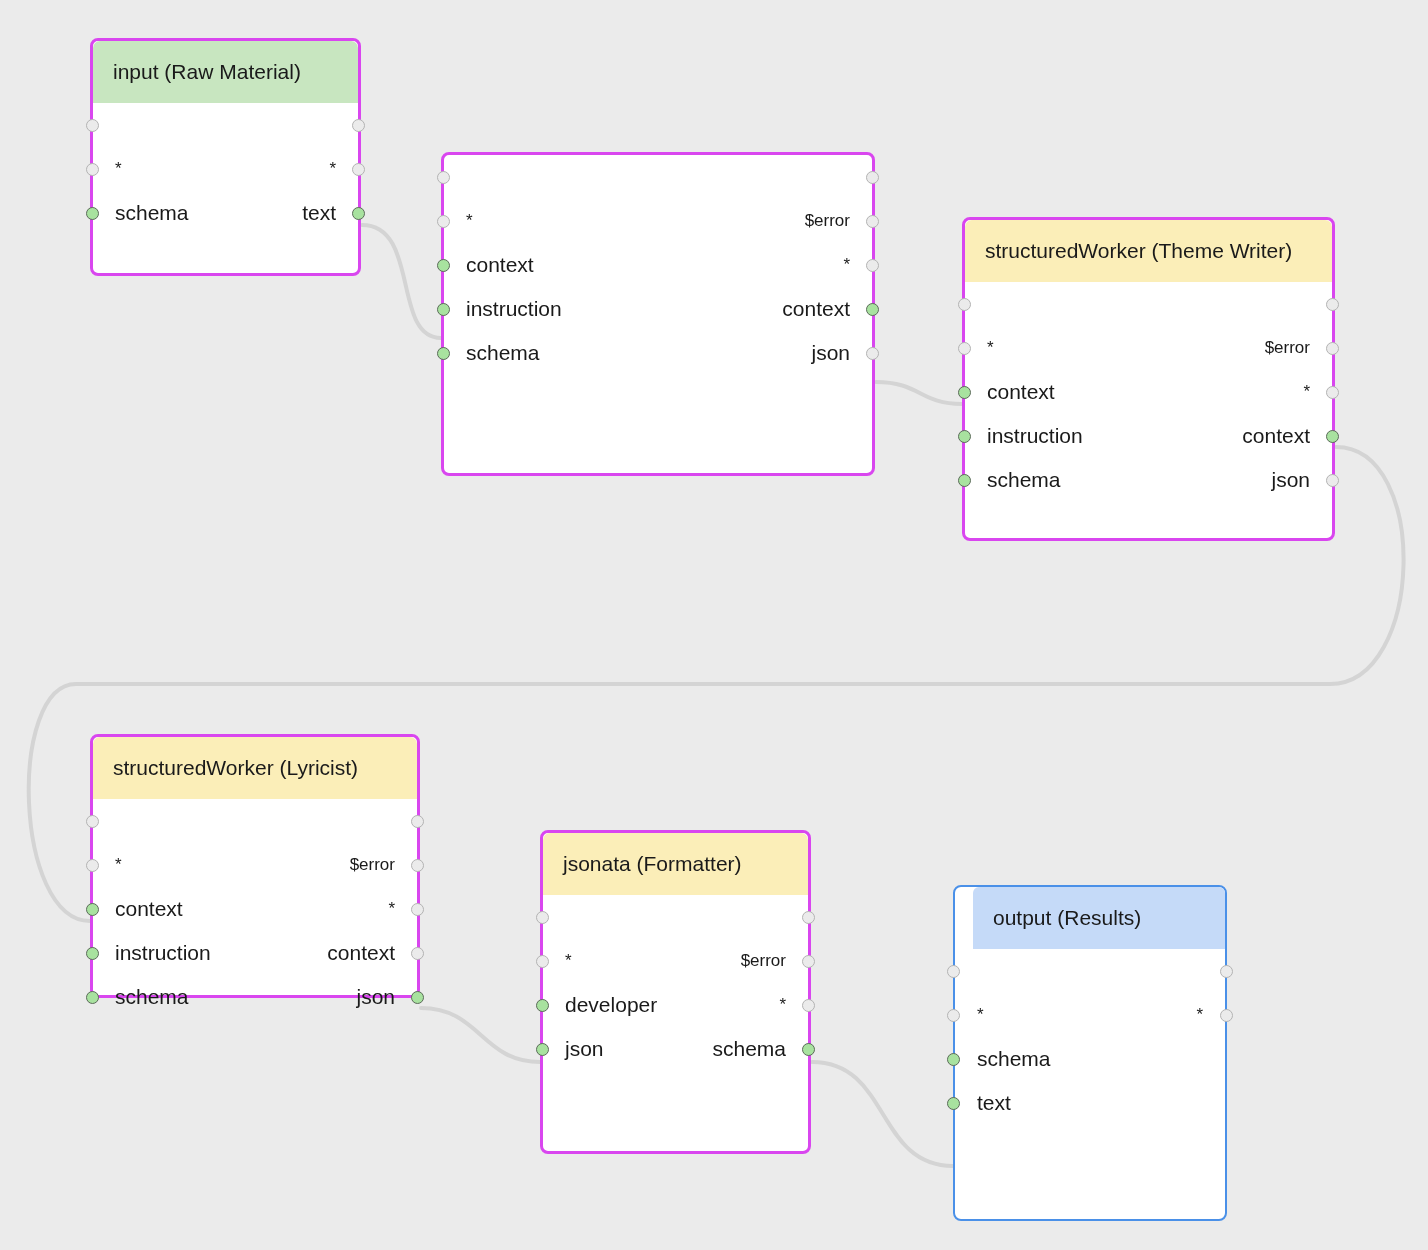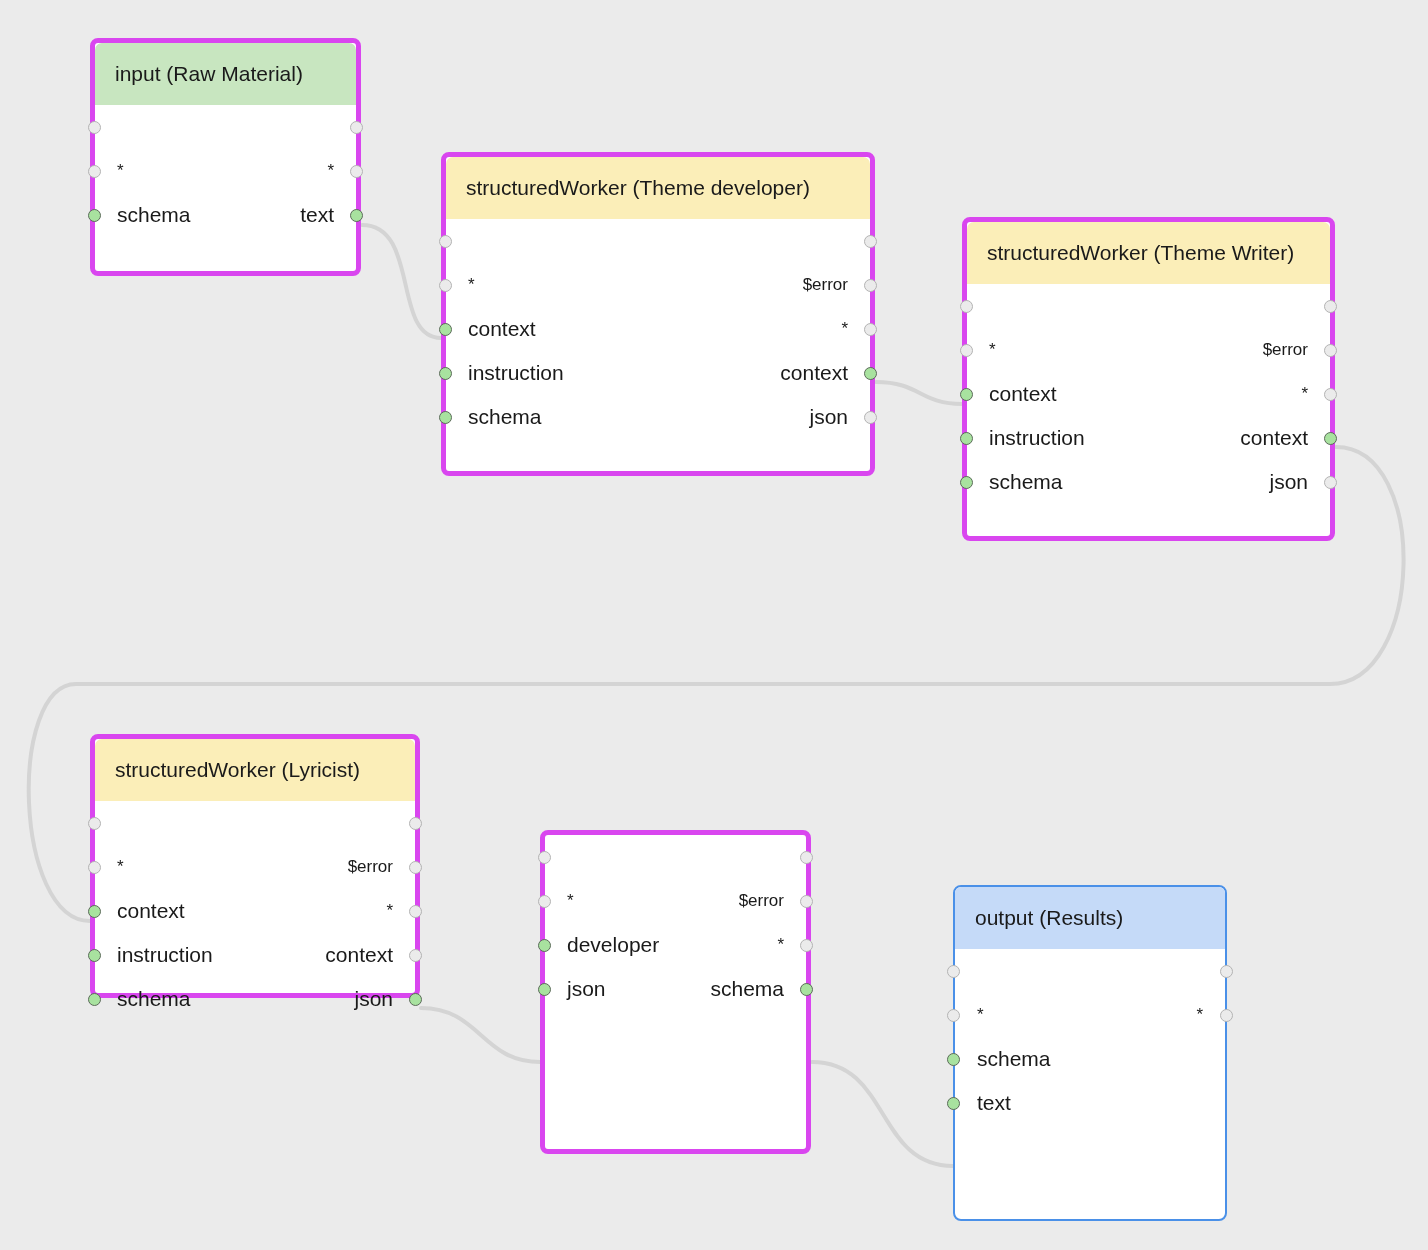--- a/index.html
+++ b/index.html
@@ -9,42 +9,42 @@
     font-family:"Liberation Sans", sans-serif;
     overflow:hidden;
     position:relative;
   }
   #canvas{position:absolute;inset:0;width:1428px;height:1250px;}
   #edges{position:absolute;left:0;top:0;width:1428px;height:1250px;pointer-events:none;z-index:1;}
 
   .node{
     position:absolute;
     background:#ffffff;
-    border:5px solid #d946ef;
+    border:3px solid #d946ef;
     border-radius:8px;
     box-sizing:border-box;
     z-index:2;
     box-shadow:0 0 0 0 rgba(0,0,0,0);
   }
   .node.selected{
     border:2px solid #4a90e8;
   }
   .node-header{
     height:62px;
     border-radius:7px 7px 0 0;
     display:flex;
     align-items:center;
     padding-left:20px;
     box-sizing:border-box;
     font-size:21px;
     color:#1a1a1a;
     white-space:nowrap;
     overflow:hidden;
   }
-  .node.selected .node-header{border-radius:6px 6px 0 0;}
+  .node.selected .node-header{border-radius:6px 6px 0 0;margin-left:18px;}
   .hdr-green{background:#c8e6c0;}
   .hdr-yellow{background:#fbeeb8;}
   .hdr-blue{background:#c5daf8;}
 
   .node-body{position:relative;}
 
   .row{
     position:relative;
     height:44px;
     display:flex;
@@ -107,21 +107,20 @@
           </div>
           <div class="row">
             <span class="port in filled" style="top: calc(50% - 6.5px);"></span>
             <span class="port out filled" style="top: calc(50% - 6.5px);"></span>
             <span class="lbl-left">schema</span>
             <span class="lbl-right">text</span>
           </div>
         </div>
       </div>
       <div class="node" style="left: 441px; top: 152px; width: 434px; height: 324px;">
-        <div class="node-header hdr-yellow">structuredWorker (Theme developer)</div>
         <div class="node-body">
           <div class="row blank">
             <span class="port in empty" style="top: calc(50% - 6.5px);"></span>
             <span class="port out empty" style="top: calc(50% - 6.5px);"></span>
             <span class="lbl-left"></span>
             <span class="lbl-right"></span>
           </div>
           <div class="row star">
             <span class="port in empty" style="top: calc(50% - 6.5px);"></span>
             <span class="port out empty" style="top: calc(50% - 6.5px);"></span>
@@ -212,20 +211,21 @@
           </div>
           <div class="row">
             <span class="port in filled" style="top: calc(50% - 6.5px);"></span>
             <span class="port out filled" style="top: calc(50% - 6.5px);"></span>
             <span class="lbl-left">schema</span>
             <span class="lbl-right">json</span>
           </div>
         </div>
       </div>
       <div class="node" style="left: 540px; top: 830px; width: 271px; height: 324px;">
+        <div class="node-header hdr-yellow">jsonata (Formatter)</div>
         <div class="node-body">
           <div class="row blank">
             <span class="port in empty" style="top: calc(50% - 6.5px);"></span>
             <span class="port out empty" style="top: calc(50% - 6.5px);"></span>
             <span class="lbl-left"></span>
             <span class="lbl-right"></span>
           </div>
           <div class="row star">
             <span class="port in empty" style="top: calc(50% - 6.5px);"></span>
             <span class="port out empty" style="top: calc(50% - 6.5px);"></span>

